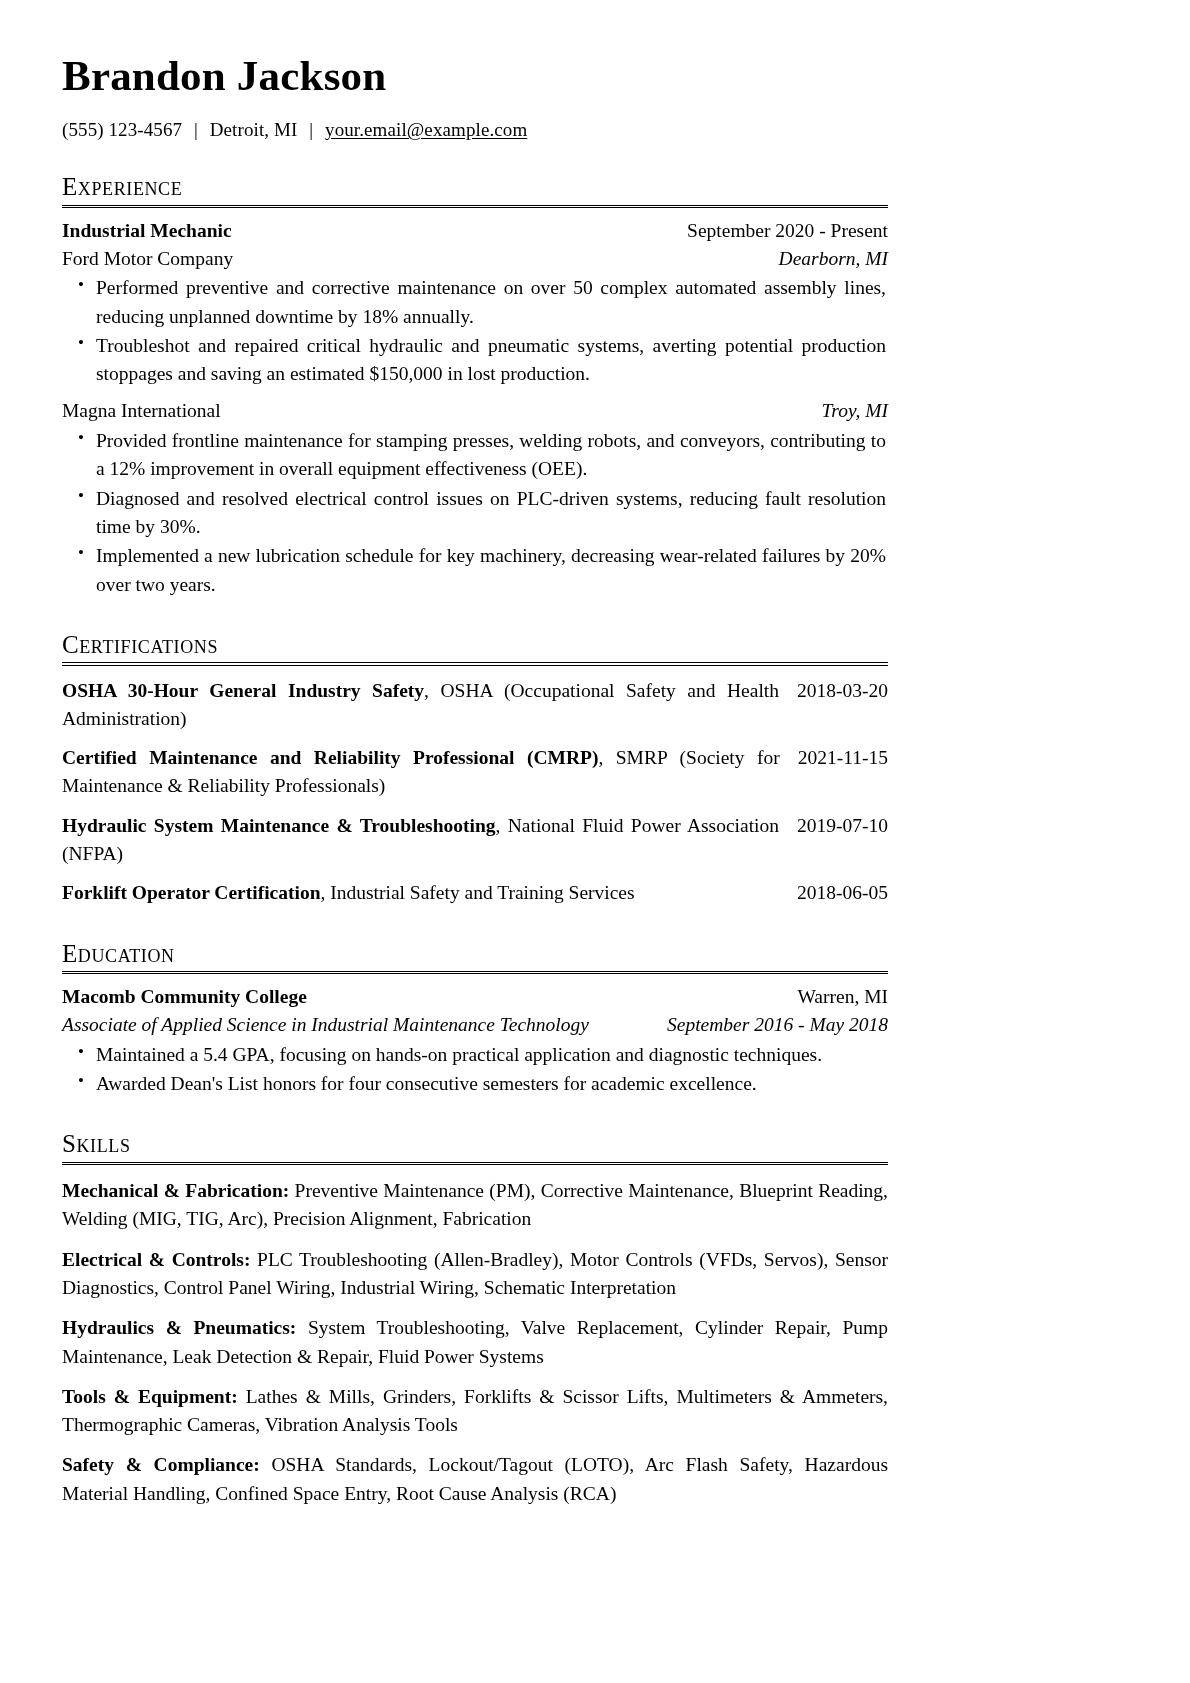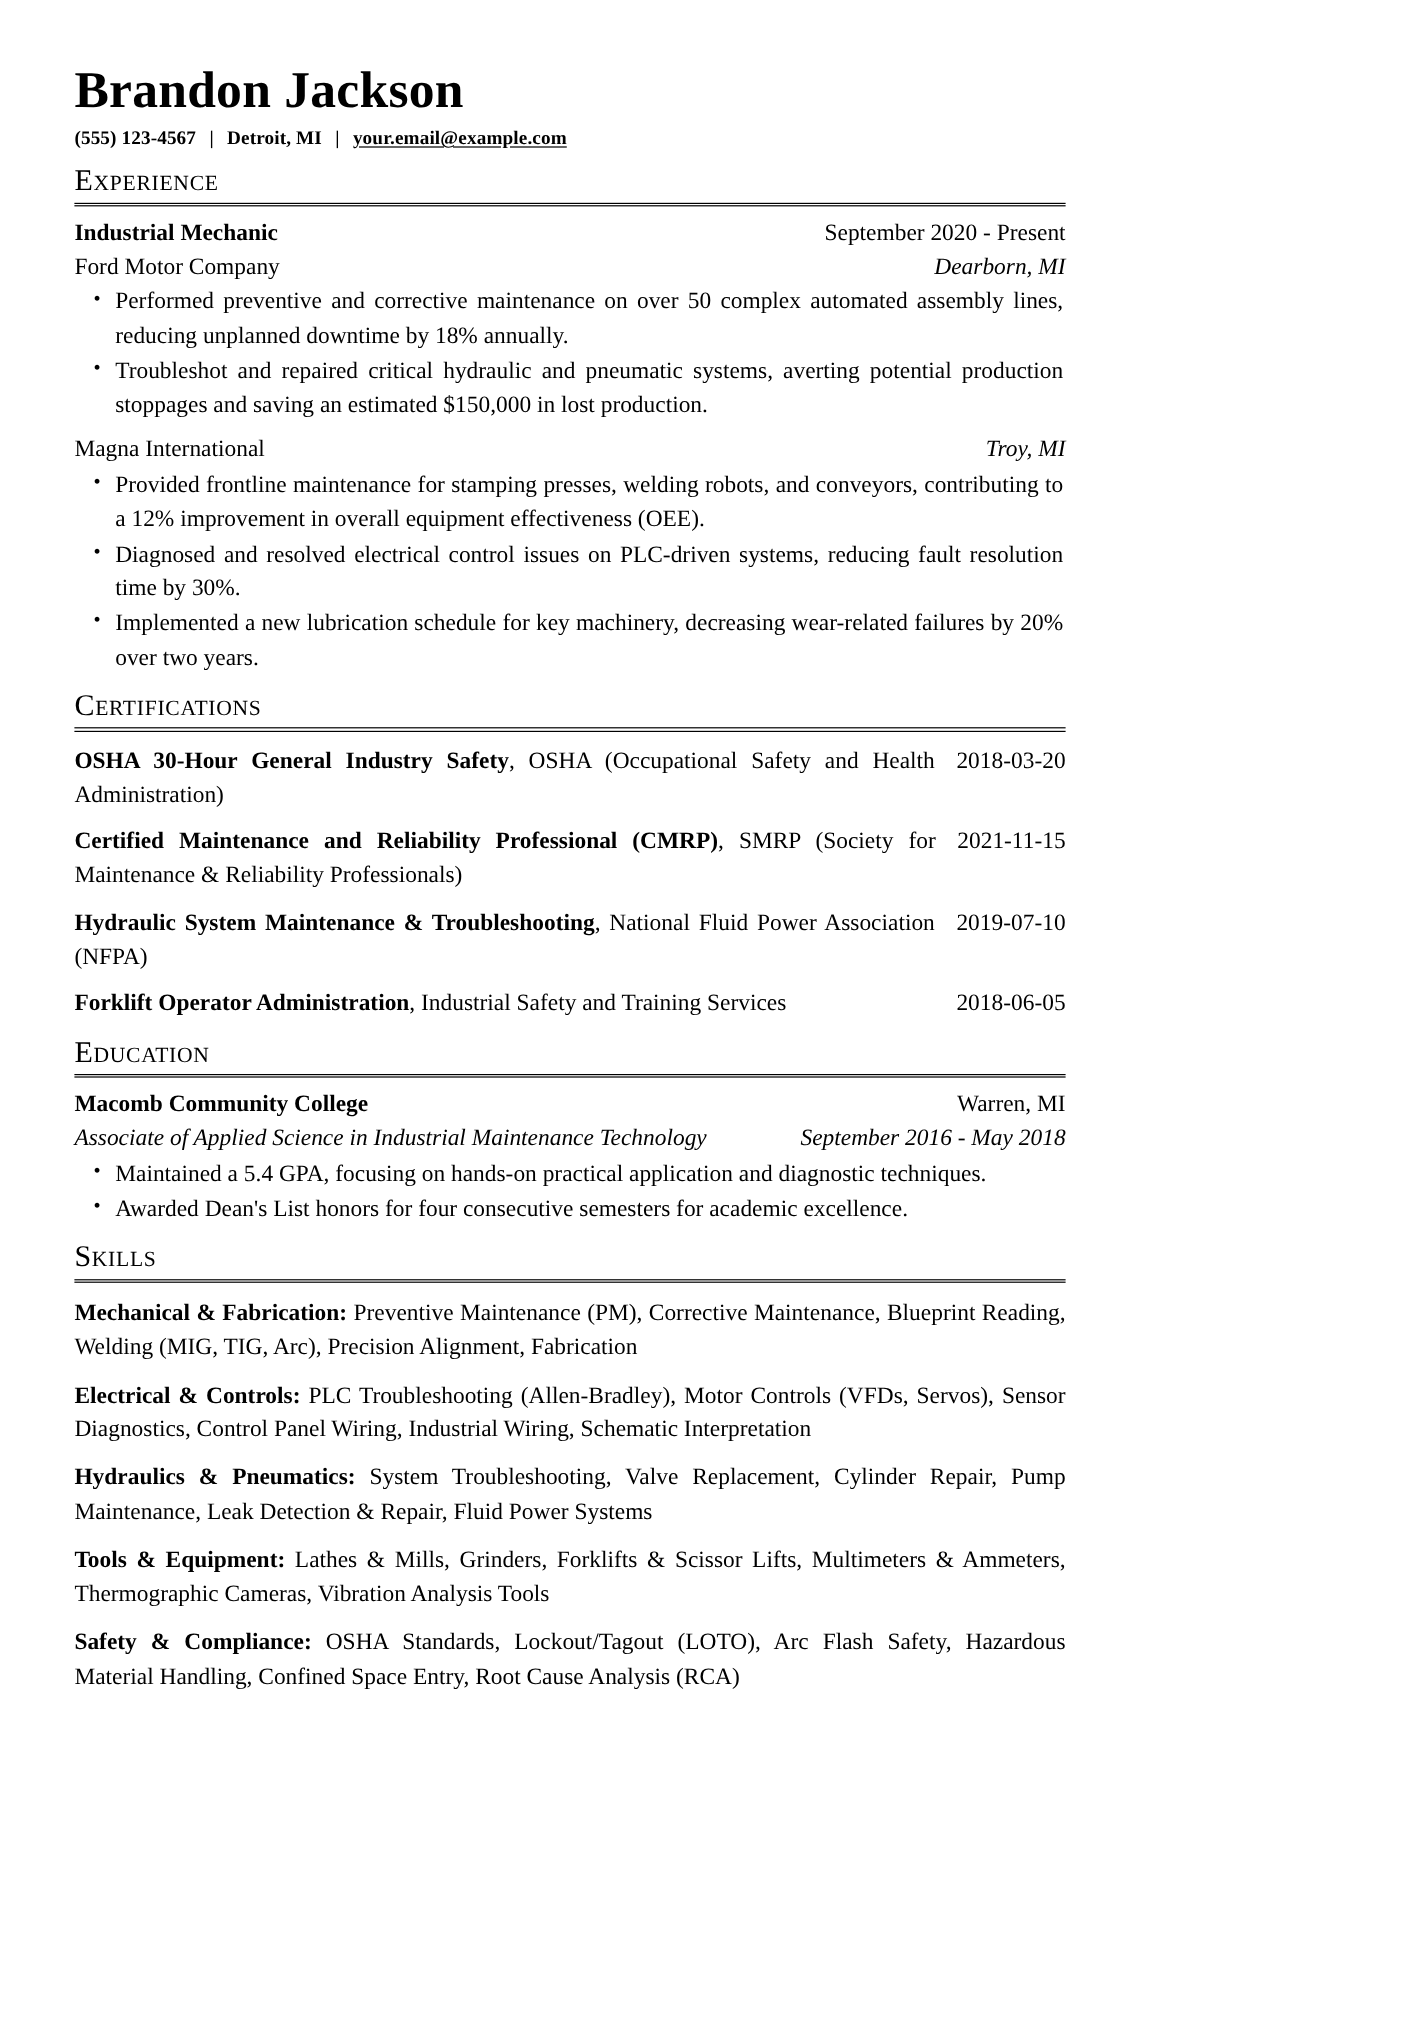--- a/index.html
+++ b/index.html
@@ -23,37 +23,36 @@
 
   
   .name {
     font-size: 43px;
     font-weight: bold;
     letter-spacing: 0.2px;
     line-height: 1.12;
     margin: 8px 0 0 0;
   }
   .contact {
-    font-size: 16px;
-    margin-top: 7px;
+    font-size: 19px;
+    margin-top: 19px;
     letter-spacing: 0.1px;
-    font-weight: bold;
   }
   .contact .sep {
     padding: 0 7px;
     color: #000;
   }
   .contact .email {
     text-decoration: underline;
     text-underline-offset: 2px;
   }
 
   
   .section {
-    margin-top: 12px;
+    margin-top: 32px;
   }
   .section-title {
     font-variant: small-caps;
     font-size: 25px;
     letter-spacing: 0.6px;
     line-height: 1.1;
     padding-bottom: 1px;
   }
   .rule {
     border-top: 1.6px solid #000;
@@ -200,21 +199,21 @@
       <span class="b">Certified Maintenance and Reliability Professional (CMRP)</span><span>, SMRP (Society for Maintenance &amp; Reliability Professionals)</span>
     </div>
 
     <div class="cert">
       <span class="cert-date">2019-07-10</span>
       <span class="b">Hydraulic System Maintenance &amp; Troubleshooting</span><span>, National Fluid Power Association (NFPA)</span>
     </div>
 
     <div class="cert">
       <span class="cert-date">2018-06-05</span>
-      <span class="b">Forklift Operator Administration</span><span>, Industrial Safety and Training Services</span>
+      <span class="b">Forklift Operator Certification</span><span>, Industrial Safety and Training Services</span>
     </div>
   </div>
 
   <div class="section">
     <div class="section-title">Education</div>
     <div class="rule"></div>
 
     <div class="entry">
       <div class="row">
         <span class="left b">Macomb Community College</span>

